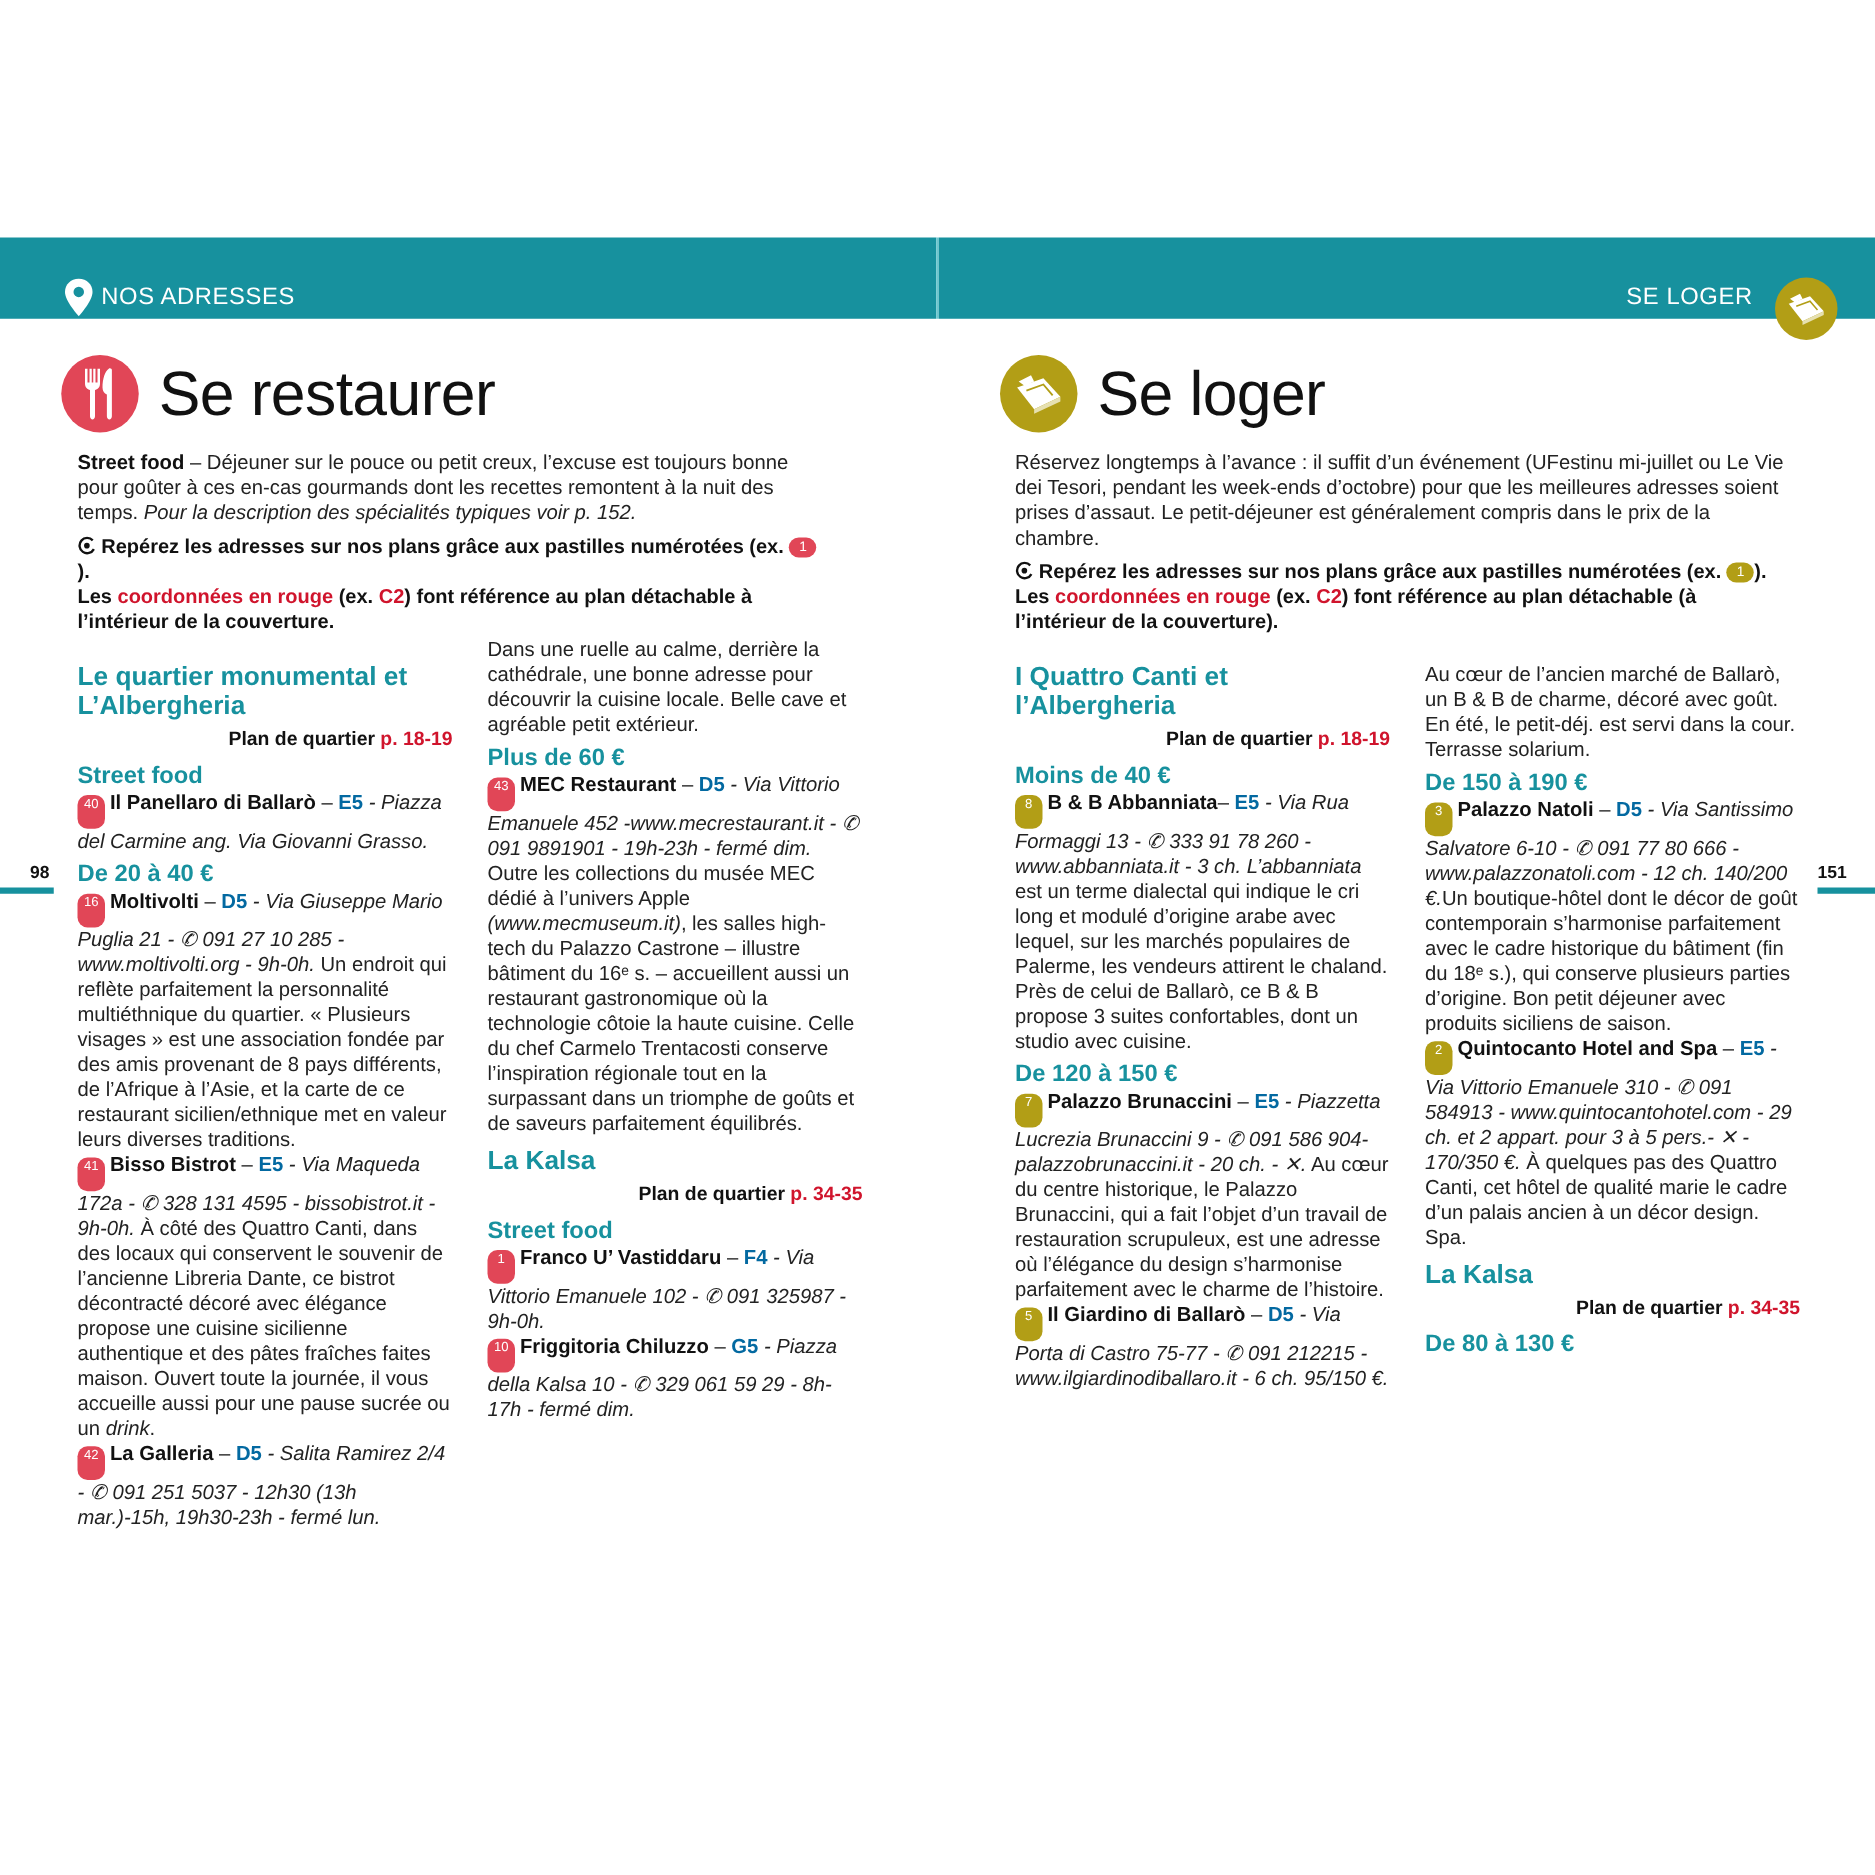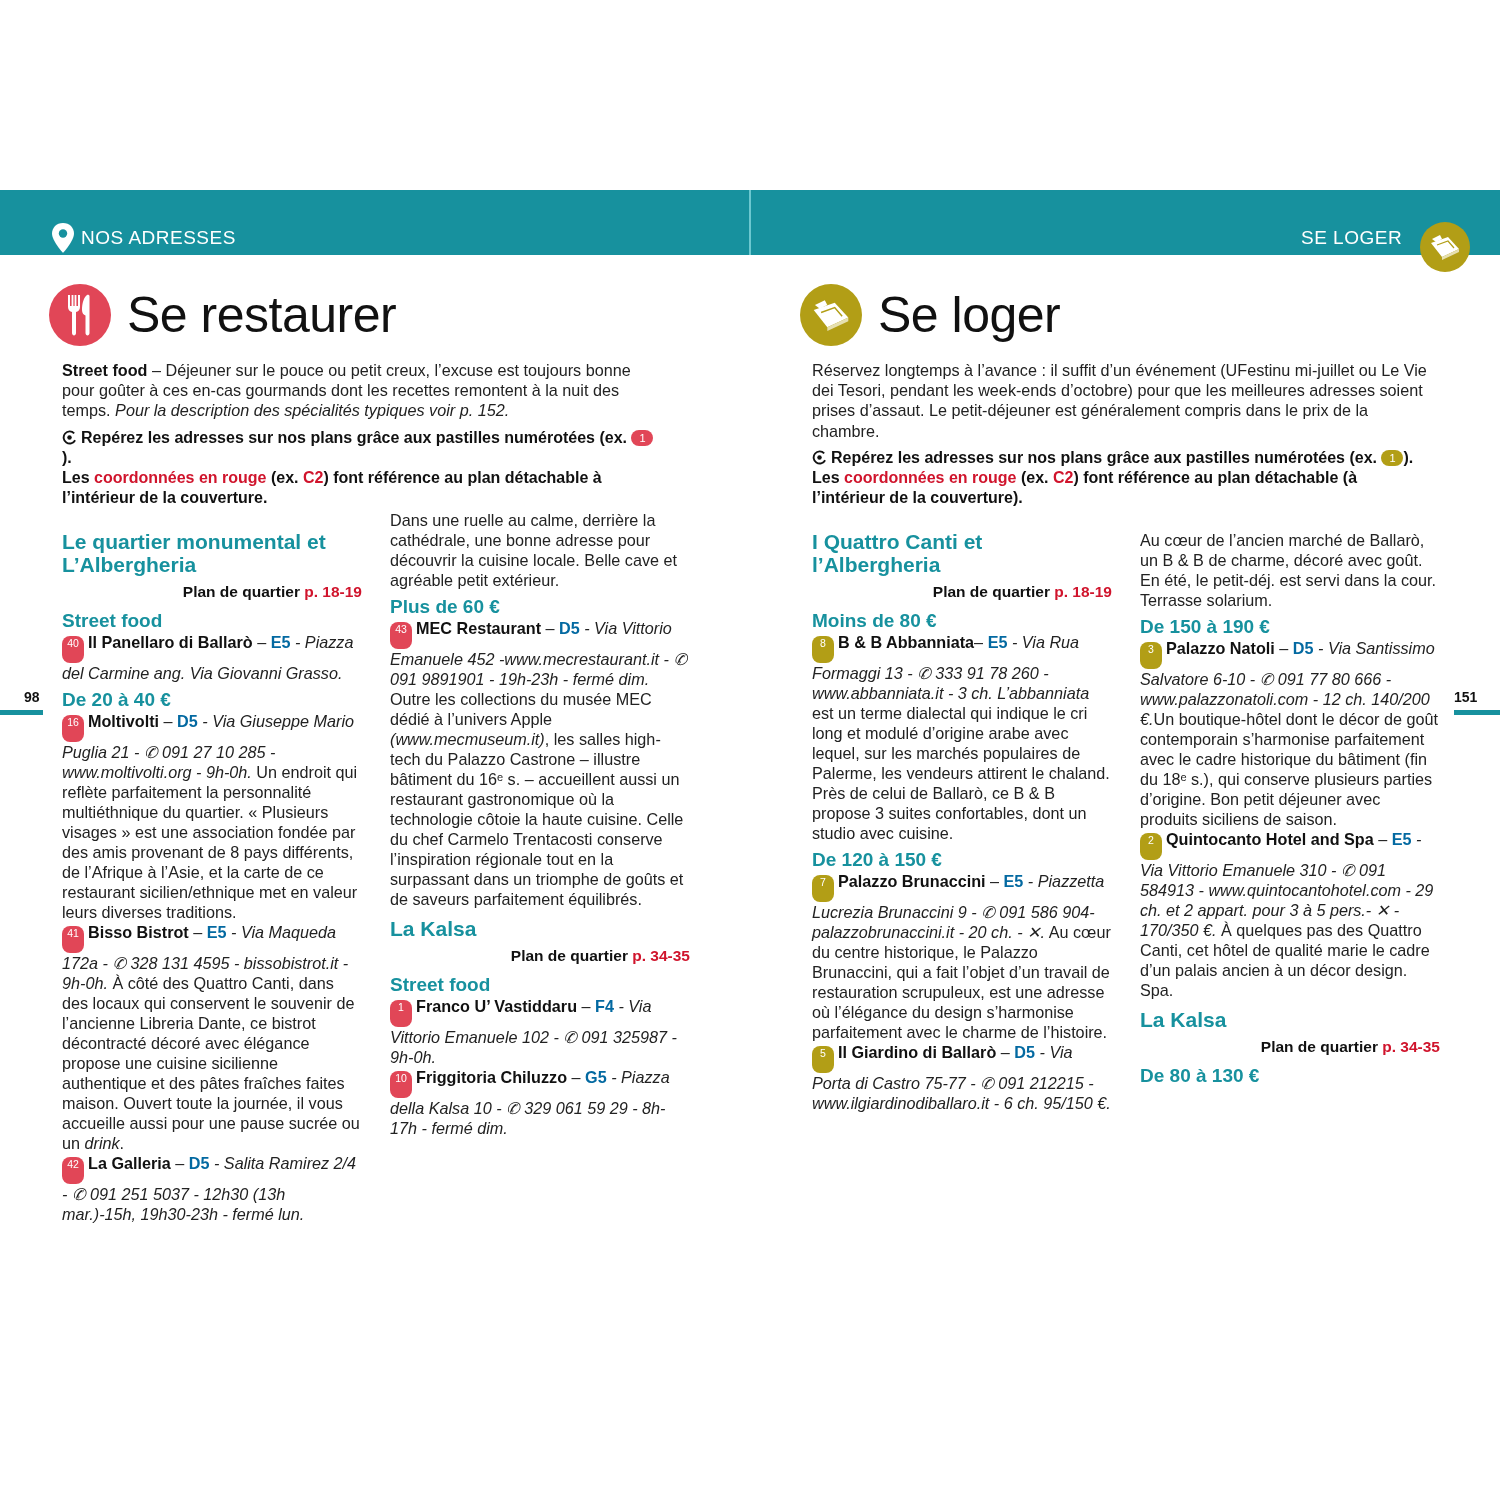--- a/index.html
+++ b/index.html
@@ -145,21 +145,21 @@
   <div class="district">La Kalsa</div>
   <div class="plan"><span>Plan de quartier </span><span class="red">p. 34-35</span></div>
   <div class="price">Street food</div>
   <p class="entry"><span class="num pill-red">1</span><span class="name">Franco U’ Vastiddaru</span><span> – </span><span class="coord">F4</span><span class="addr"> - Via Vittorio Emanuele 102 - ✆ 091 325987 - 9h-0h.</span></p>
   <p class="entry"><span class="num pill-red">10</span><span class="name">Friggitoria Chiluzzo</span><span> – </span><span class="coord">G5</span><span class="addr"> - Piazza della Kalsa 10 - ✆ 329 061 59 29 - 8h-17h - fermé dim.</span></p>
 </div>
 
 <div class="col col3">
   <div class="district">I Quattro Canti et l’Albergheria</div>
   <div class="plan"><span>Plan de quartier </span><span class="red">p. 18-19</span></div>
-  <div class="price">Moins de 80 €</div>
+  <div class="price">Moins de 40 €</div>
   <p class="entry"><span class="num pill-gold">8</span><span class="name">B &amp; B Abbanniata</span><span>– </span><span class="coord">E5</span><span class="addr"> - Via Rua Formaggi 13 - ✆ 333 91 78 260 - www.abbanniata.it - 3 ch.</span><i> L’abbanniata</i><span> est un terme dialectal qui indique le cri long et modulé d’origine arabe avec lequel, sur les marchés populaires de Palerme, les vendeurs attirent le chaland. Près de celui de Ballarò, ce B &amp; B propose 3 suites confortables, dont un studio avec cuisine.</span></p>
   <div class="price">De 120 à 150 €</div>
   <p class="entry"><span class="num pill-gold">7</span><span class="name">Palazzo Brunaccini</span><span> – </span><span class="coord">E5</span><span class="addr"> - Piazzetta Lucrezia Brunaccini 9 - ✆ 091 586 904- palazzobrunaccini.it - 20 ch. - ✕.</span><span> Au cœur du centre historique, le Palazzo Brunaccini, qui a fait l’objet d’un travail de restauration scrupuleux, est une adresse où l’élégance du design s’harmonise parfaitement avec le charme de l’histoire.</span></p>
   <p class="entry"><span class="num pill-gold">5</span><span class="name">Il Giardino di Ballarò</span><span> – </span><span class="coord">D5</span><span class="addr"> - Via Porta di Castro 75-77 - ✆ 091 212215 - www.ilgiardinodiballaro.it - 6 ch. 95/150 €.</span></p>
 </div>
 
 <div class="col col4">
   <p class="entry"> Au cœur de l’ancien marché de Ballarò, un B &amp; B de charme, décoré avec goût. En été, le petit-déj. est servi dans la cour. Terrasse solarium.</p>
   <div class="price">De 150 à 190 €</div>
   <p class="entry"><span class="num pill-gold">3</span><span class="name">Palazzo Natoli</span><span> – </span><span class="coord">D5</span><span class="addr"> - Via Santissimo Salvatore 6-10 - ✆ 091 77 80 666 - www.palazzonatoli.com - 12 ch. 140/200 €.</span><span>Un boutique-hôtel dont le décor de goût contemporain s’harmonise parfaitement avec le cadre historique du bâtiment (fin du 18ᵉ s.), qui conserve plusieurs parties d’origine. Bon petit déjeuner avec produits siciliens de saison.</span></p>

